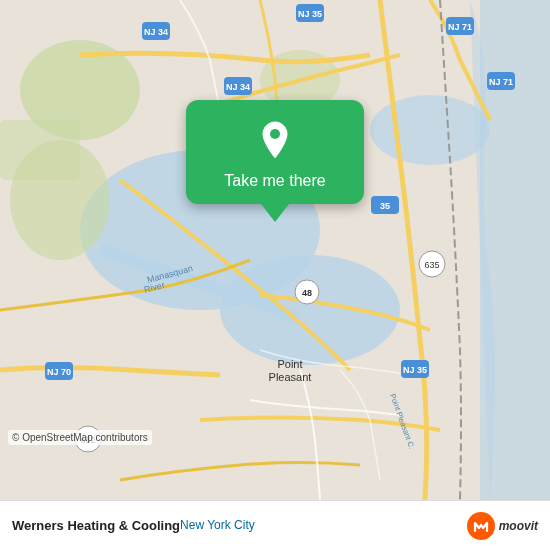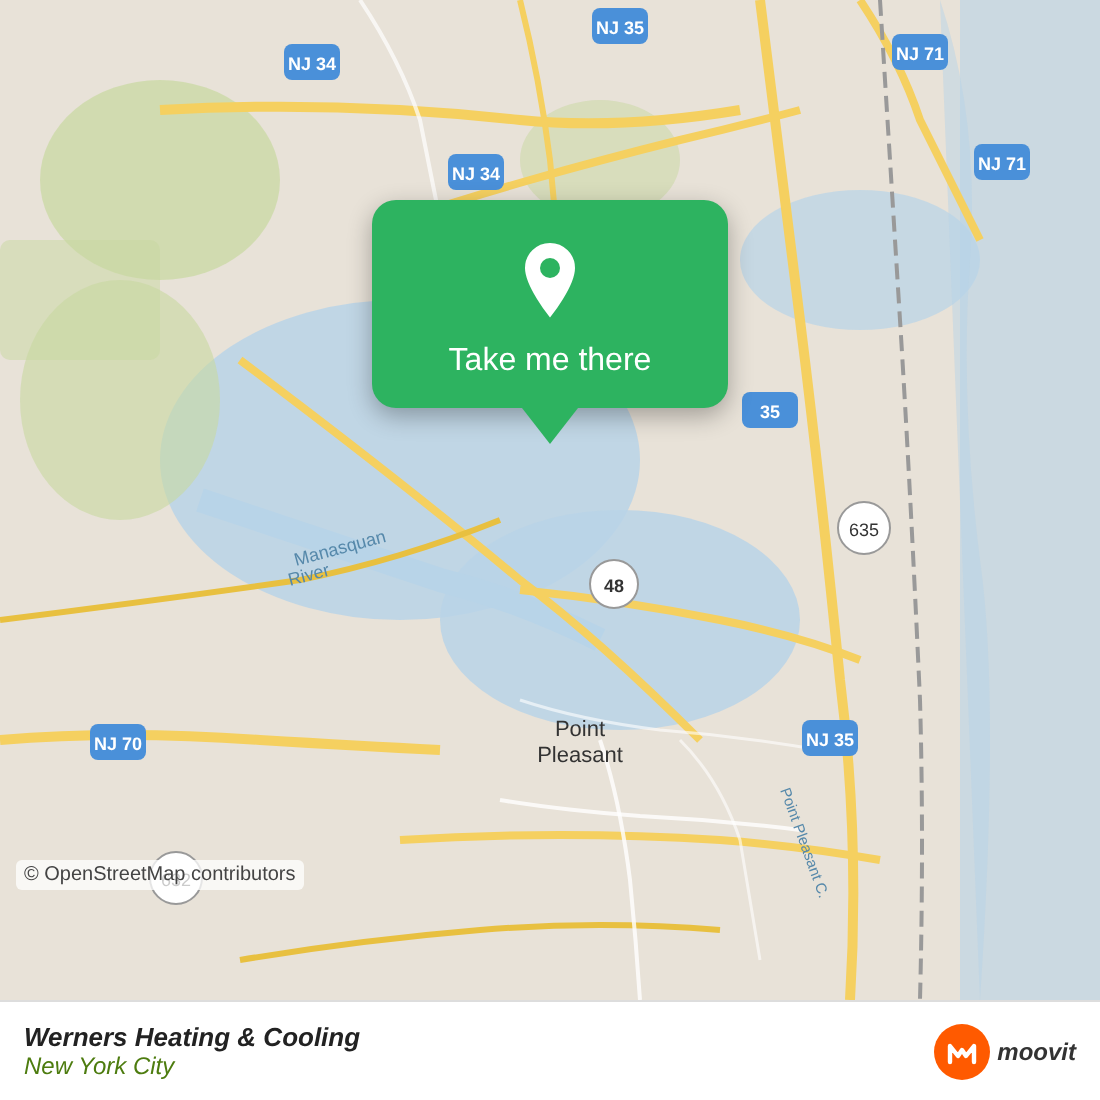--- a/index.html
+++ b/index.html
@@ -29,34 +29,32 @@
       align-items: center;
       justify-content: space-between;
       padding: 0 12px;
       border-top: 1px solid #ddd;
       position: relative;
       z-index: 10;
     }
 
     #bottom-bar-left {
       display: flex;
-      flex-direction: column;
       justify-content: center;
-      font-style: italic;
     }
 
     #location-name {
       font-size: 13px;
       font-weight: bold;
       color: #222;
     }
 
     #city-name {
       font-size: 12px;
-      color: #4d7c0f;
+      color: #0369a1;
     }
 
     #moovit-logo {
       display: flex;
       align-items: center;
       gap: 4px;
     }
 
     .moovit-icon {
       width: 28px;

